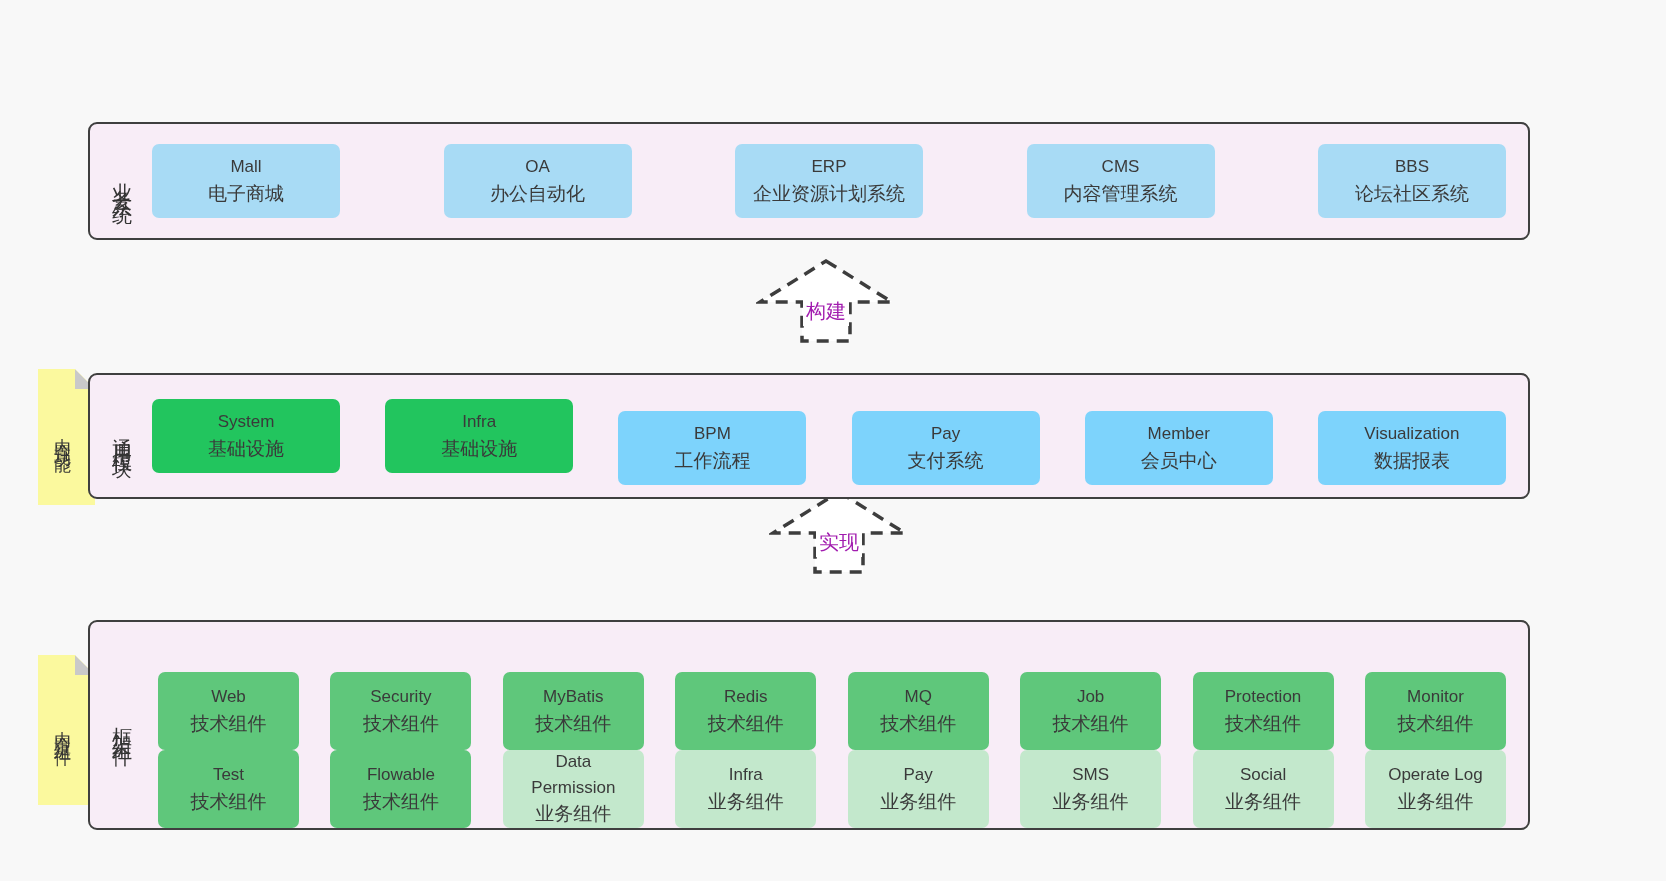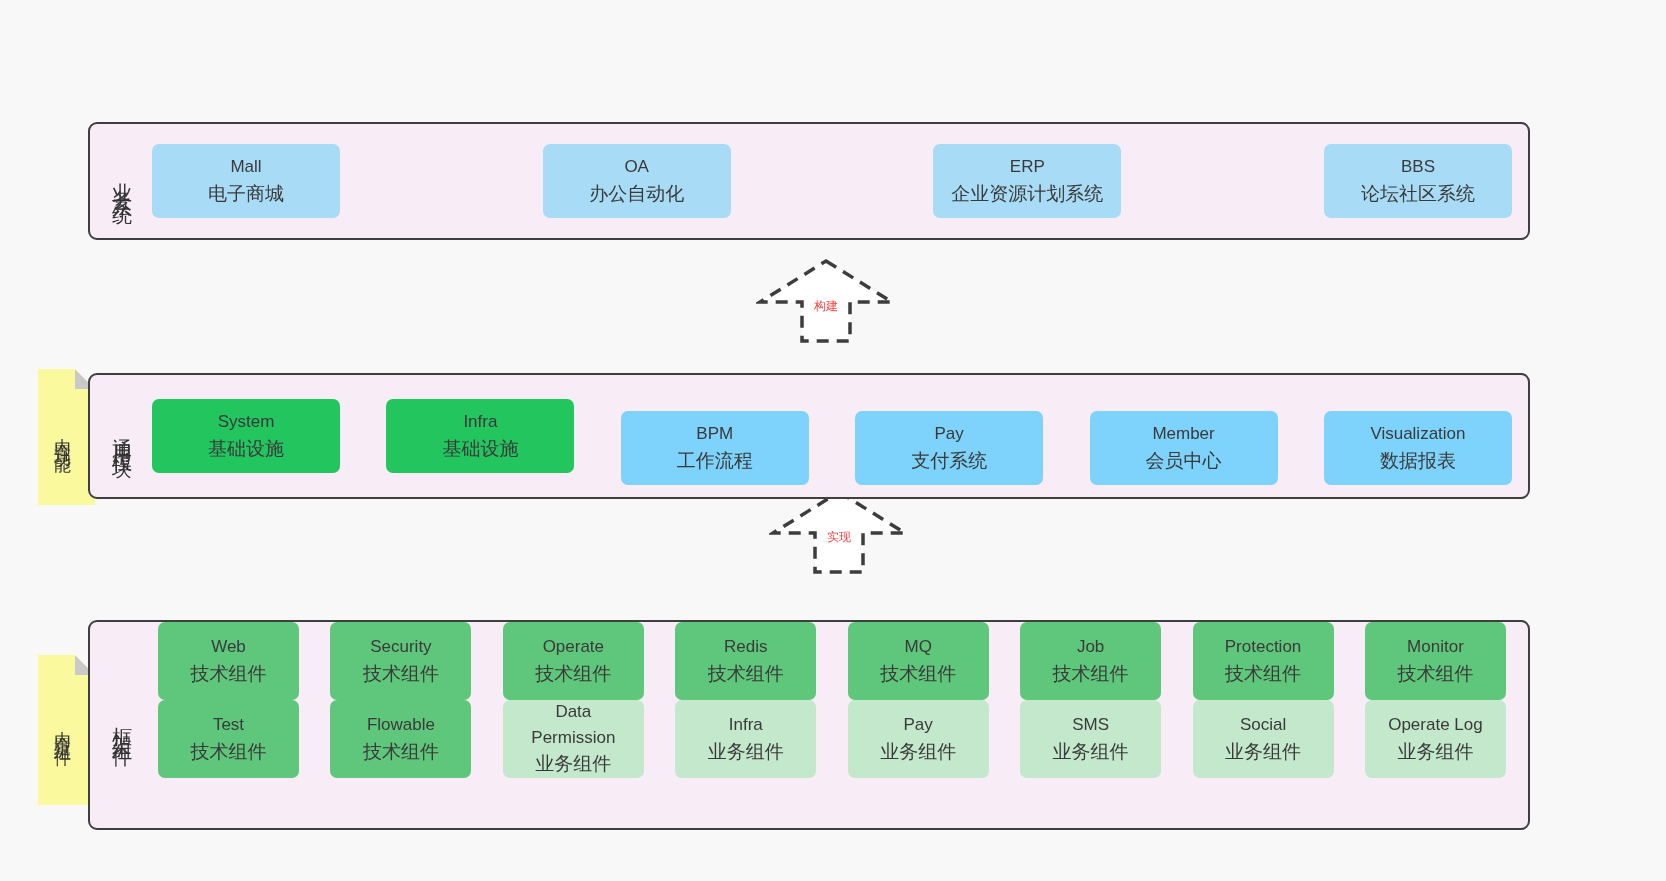--- a/index.html
+++ b/index.html
@@ -16,23 +16,23 @@
   #layer-business{top:122px;height:118px;}
   #layer-modules{top:373px;height:126px;}
   #layer-components{top:620px;height:210px;}
   .layer-label{
     width:54px;flex:0 0 54px;display:flex;align-items:center;justify-content:center;
     writing-mode:vertical-rl;text-orientation:upright;
     font-size:20px;letter-spacing:7px;color:#333;padding-left:6px;
   }
   .layer-boxes{
     flex:1;display:flex;align-items:center;justify-content:space-between;
-    padding:0 16px 0 2px;
-  }
-  .layer-rows{flex:1;display:flex;flex-direction:column;justify-content:flex-start;}
+    padding:0 22px 0 2px;
+  }
+  .layer-rows{flex:1;display:flex;flex-direction:column;justify-content:flex-end;}
   .layer-rows .layer-boxes{flex:0 0 auto;padding:0 22px 0 8px;}
   .box{
     border-radius:7px;display:flex;flex-direction:column;align-items:center;
     justify-content:center;text-align:center;line-height:1.5;
   }
   .box-wide{width:188px;height:74px;}
   .box-narrow{width:141px;height:78px;}
   .box .name{font-size:17px;}
   .box .sub{font-size:19px;}
   .wrap-name{display:block;max-width:104px;margin:0 auto;}
@@ -54,21 +54,21 @@
   }
   .sticky-fold{
     position:absolute;top:0;right:0;width:20px;height:20px;background:#c9c9c9;
     clip-path:polygon(0 0,100% 100%,0 100%);
   }
   .arrow{position:absolute;z-index:0;}
   #arrow-build{left:756px;top:258px;}
   #arrow-impl{left:769px;top:489px;}
   .arrow-label{
     position:absolute;z-index:2;background:#ffffff;
-    font-size:12px;color:#ef4444;padding:1px 3px;transform:translateX(-50%);
+    font-size:20px;color:#a21caf;padding:1px 3px;transform:translateX(-50%);
   }
   #arrow-build-label{left:826px;top:297px;}
   #arrow-impl-label{left:839px;top:528px;}
 </style>
 </head>
 <body>
 
 <div class="layer" id="layer-business">
   <div class="layer-label">业务系统</div>
   <div class="layer-boxes">
@@ -76,20 +76,24 @@
       <span class="name">Mall</span>
       <span class="sub">电子商城</span>
     </div>
     <div class="box box-wide c-blue">
       <span class="name">OA</span>
       <span class="sub">办公自动化</span>
     </div>
     <div class="box box-wide c-blue">
       <span class="name">ERP</span>
       <span class="sub">企业资源计划系统</span>
+    </div>
+    <div class="box box-wide c-blue">
+      <span class="name">CMS</span>
+      <span class="sub">内容管理系统</span>
     </div>
     <div class="box box-wide c-blue">
       <span class="name">BBS</span>
       <span class="sub">论坛社区系统</span>
     </div>
   </div>
 </div>
 
 <svg class="arrow" id="arrow-build" width="140" height="86" viewBox="0 0 140 86">
   <polygon points="70,3 136,44 94,44 94,83 46,83 46,44 4,44" fill="#ffffff" stroke="#3d3d3d" stroke-width="3.5" stroke-dasharray="12 8"></polygon>
@@ -145,21 +149,21 @@
     <div class="layer-boxes">
       <div class="box box-narrow c-green">
         <span class="name">Web</span>
         <span class="sub">技术组件</span>
       </div>
       <div class="box box-narrow c-green">
         <span class="name">Security</span>
         <span class="sub">技术组件</span>
       </div>
       <div class="box box-narrow c-green">
-        <span class="name">Operate</span>
+        <span class="name">MyBatis</span>
         <span class="sub">技术组件</span>
       </div>
       <div class="box box-narrow c-green">
         <span class="name">Redis</span>
         <span class="sub">技术组件</span>
       </div>
       <div class="box box-narrow c-green">
         <span class="name">MQ</span>
         <span class="sub">技术组件</span>
       </div>

